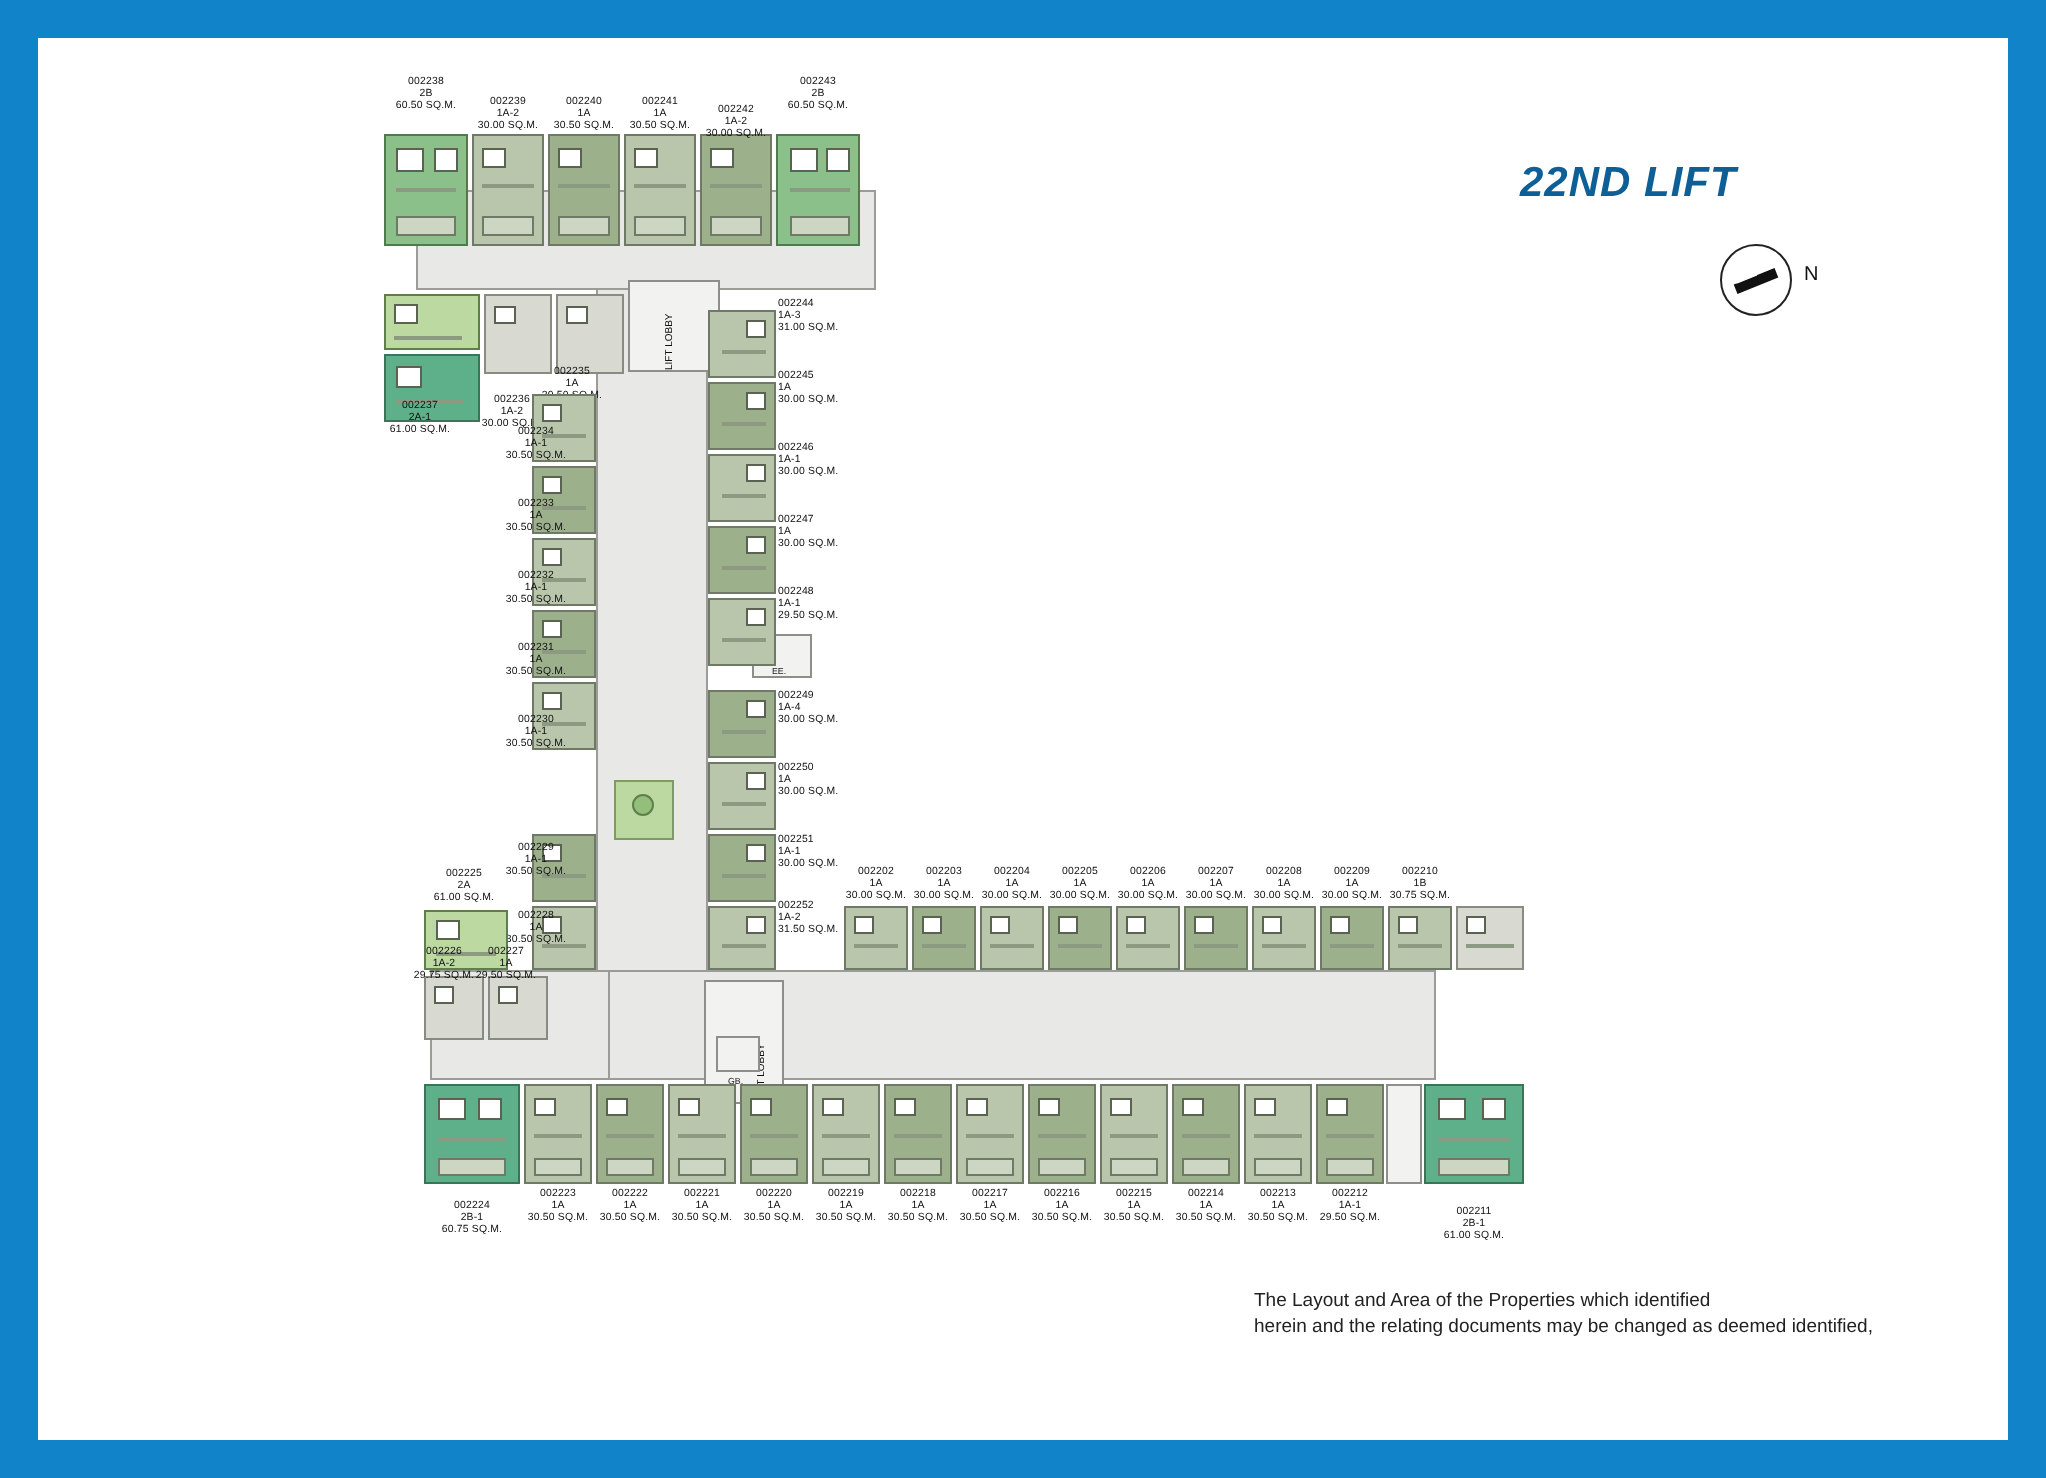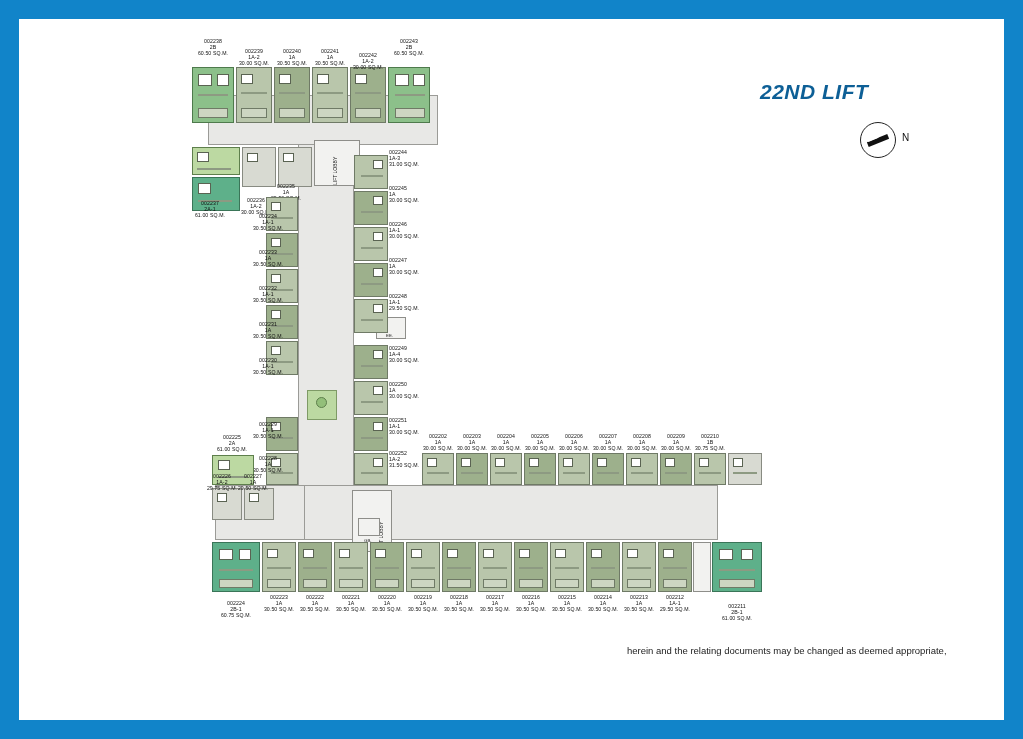--- a/index.html
+++ b/index.html
@@ -218,21 +218,22 @@
     <div class="floor-title">22ND LIFT</div>
 
     <div class="compass">
       <div class="circ"></div>
       <div class="needle"></div>
       <div class="needle2" style="background:#fff;"></div>
       <div class="nlabel">N</div>
     </div>
 
     <div class="remark">
-      <div class="rtext">herein and the relating documents may be changed as deemed appropriate,</div>
+      <div class="rtext">The Layout and Area of the Properties which identified</div>
+      <div class="rtext">herein and the relating documents may be changed as deemed identified,</div>
     </div>
 
     <div class="plan">
 
       <div class="mass corridor" style="left:118px; top:95px; width:56px; height:390px;"></div>
 
       <div class="mass corridor" style="left:118px; top:440px; width:420px; height:55px;"></div>
 
       <div class="mass corridor" style="left:28px; top:50px; width:230px; height:50px;"></div>
 

